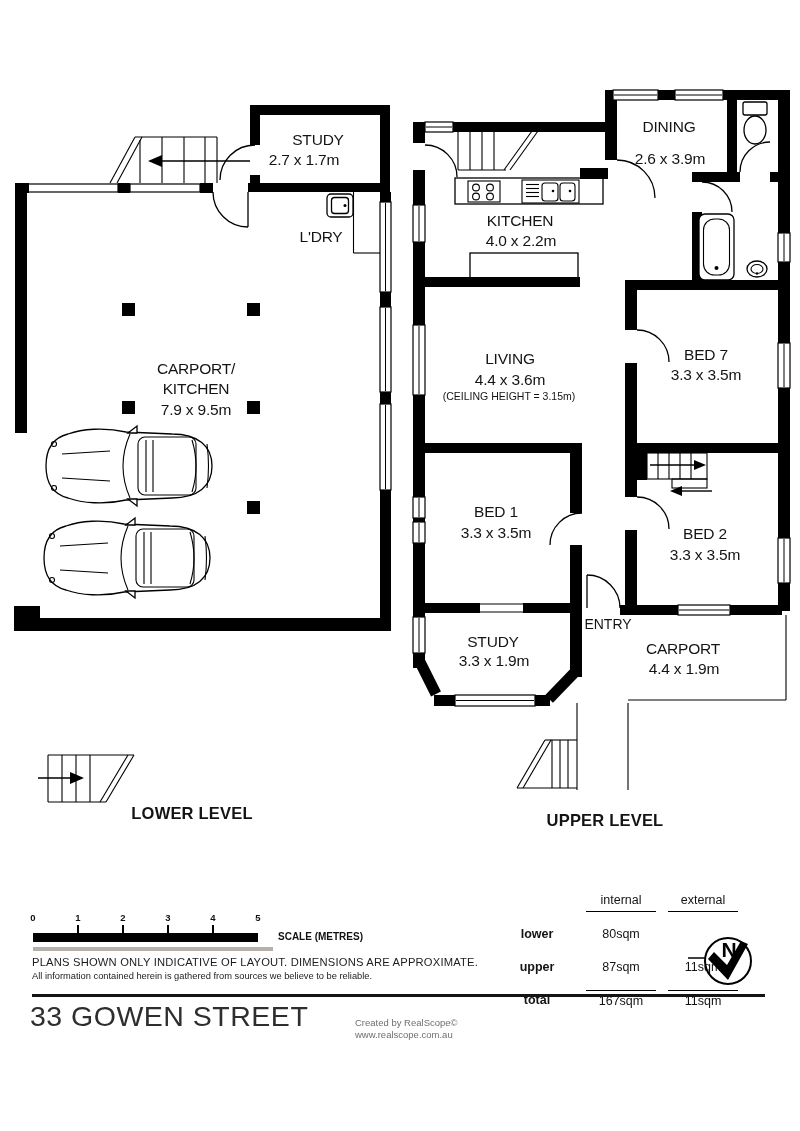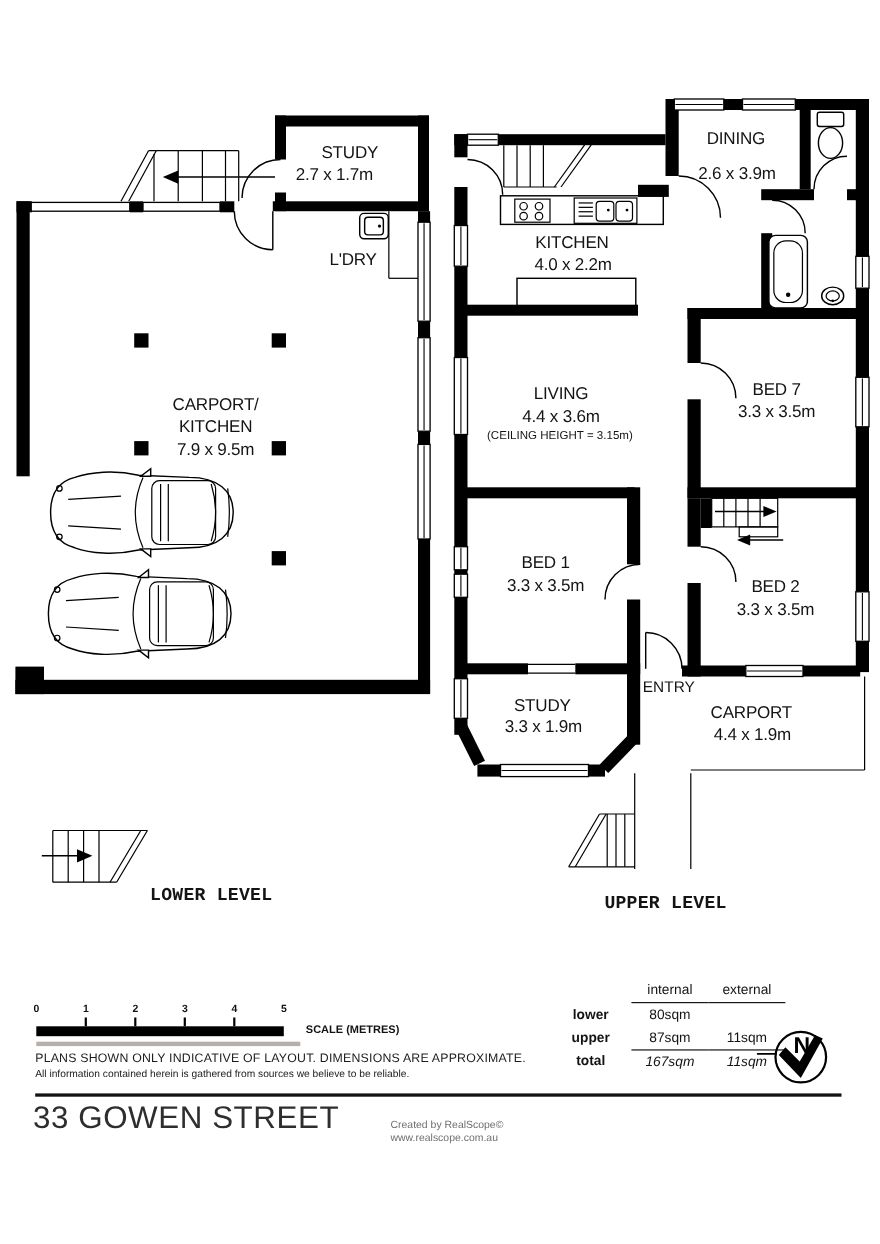--- a/index.html
+++ b/index.html
@@ -11,38 +11,38 @@
   .thin2{stroke:#000;stroke-width:1.1;fill:none;}
   .win rect{fill:#fff;stroke:#000;stroke-width:1.2;}
   .win line{stroke:#000;stroke-width:1;}
   .fix{stroke:#000;stroke-width:1.3;fill:#fff;}
   .arrowline{stroke:#000;stroke-width:1.4;fill:none;}
   .ah{fill:#000;stroke:none;}
   .lbl{position:absolute;transform:translateX(-50%);white-space:nowrap;text-align:center;color:#141414;}
   .room{font-size:15.5px;letter-spacing:-0.2px;}
   .note{font-size:10.5px;}
   .entry-lbl{font-size:14px;}
-  .level{font-size:16.5px;font-weight:bold;letter-spacing:0.2px;font-family:Liberation Mono, monospace;}
+  .level{font-size:16.5px;font-weight:bold;letter-spacing:0.2px;}
   .ticknum{position:absolute;transform:translateX(-50%);font-size:9.5px;font-weight:bold;}
   .tickmark{position:absolute;width:1.5px;height:8px;background:#000;}
   .scalebar{position:absolute;left:33px;top:933px;width:225px;height:9px;background:#000;}
   .scalelabel{position:absolute;left:278px;top:931px;font-size:10px;font-weight:bold;}
   .grayline{position:absolute;left:33px;top:947px;width:240px;height:4px;background:#b5b1aa;}
   .disc1{position:absolute;left:32px;top:956px;font-size:11.2px;letter-spacing:0.2px;color:#1c1c1c;}
   .disc-small{position:absolute;left:32px;font-size:9.3px;color:#222;}
   .rule{position:absolute;left:32px;top:994px;width:733px;height:2.5px;background:#141414;}
   .address{position:absolute;left:30px;top:1000px;font-size:28.5px;letter-spacing:0.5px;color:#2e2e2e;}
   .credits{position:absolute;left:355px;top:1017px;font-size:9.5px;line-height:11.5px;color:#6e6e6e;}
   .area-table{position:absolute;left:510px;top:890px;display:grid;
-              grid-template-columns:64px 70px 70px;font-size:12.5px;color:#141414;}
+              grid-template-columns:64px 70px 70px;font-size:12.5px;color:#141414;gap:12px;}
   .area-table div{height:21px;line-height:21px;}
   .at-hdr{text-align:center;border-bottom:1.5px solid #000;}
   .at-lab{text-align:center;padding-right:10px;font-weight:bold;}
   .at-val{text-align:center;}
-  .at-top{border-top:1.5px solid #000;font-style:italic;}
+  .at-top{border-top:1.5px solid #000;}
 </style>
 </head>
 <body>
 
 <div class="page">
 
   <svg width="800" height="870" viewBox="0 0 800 870">
 
     <g>
 

